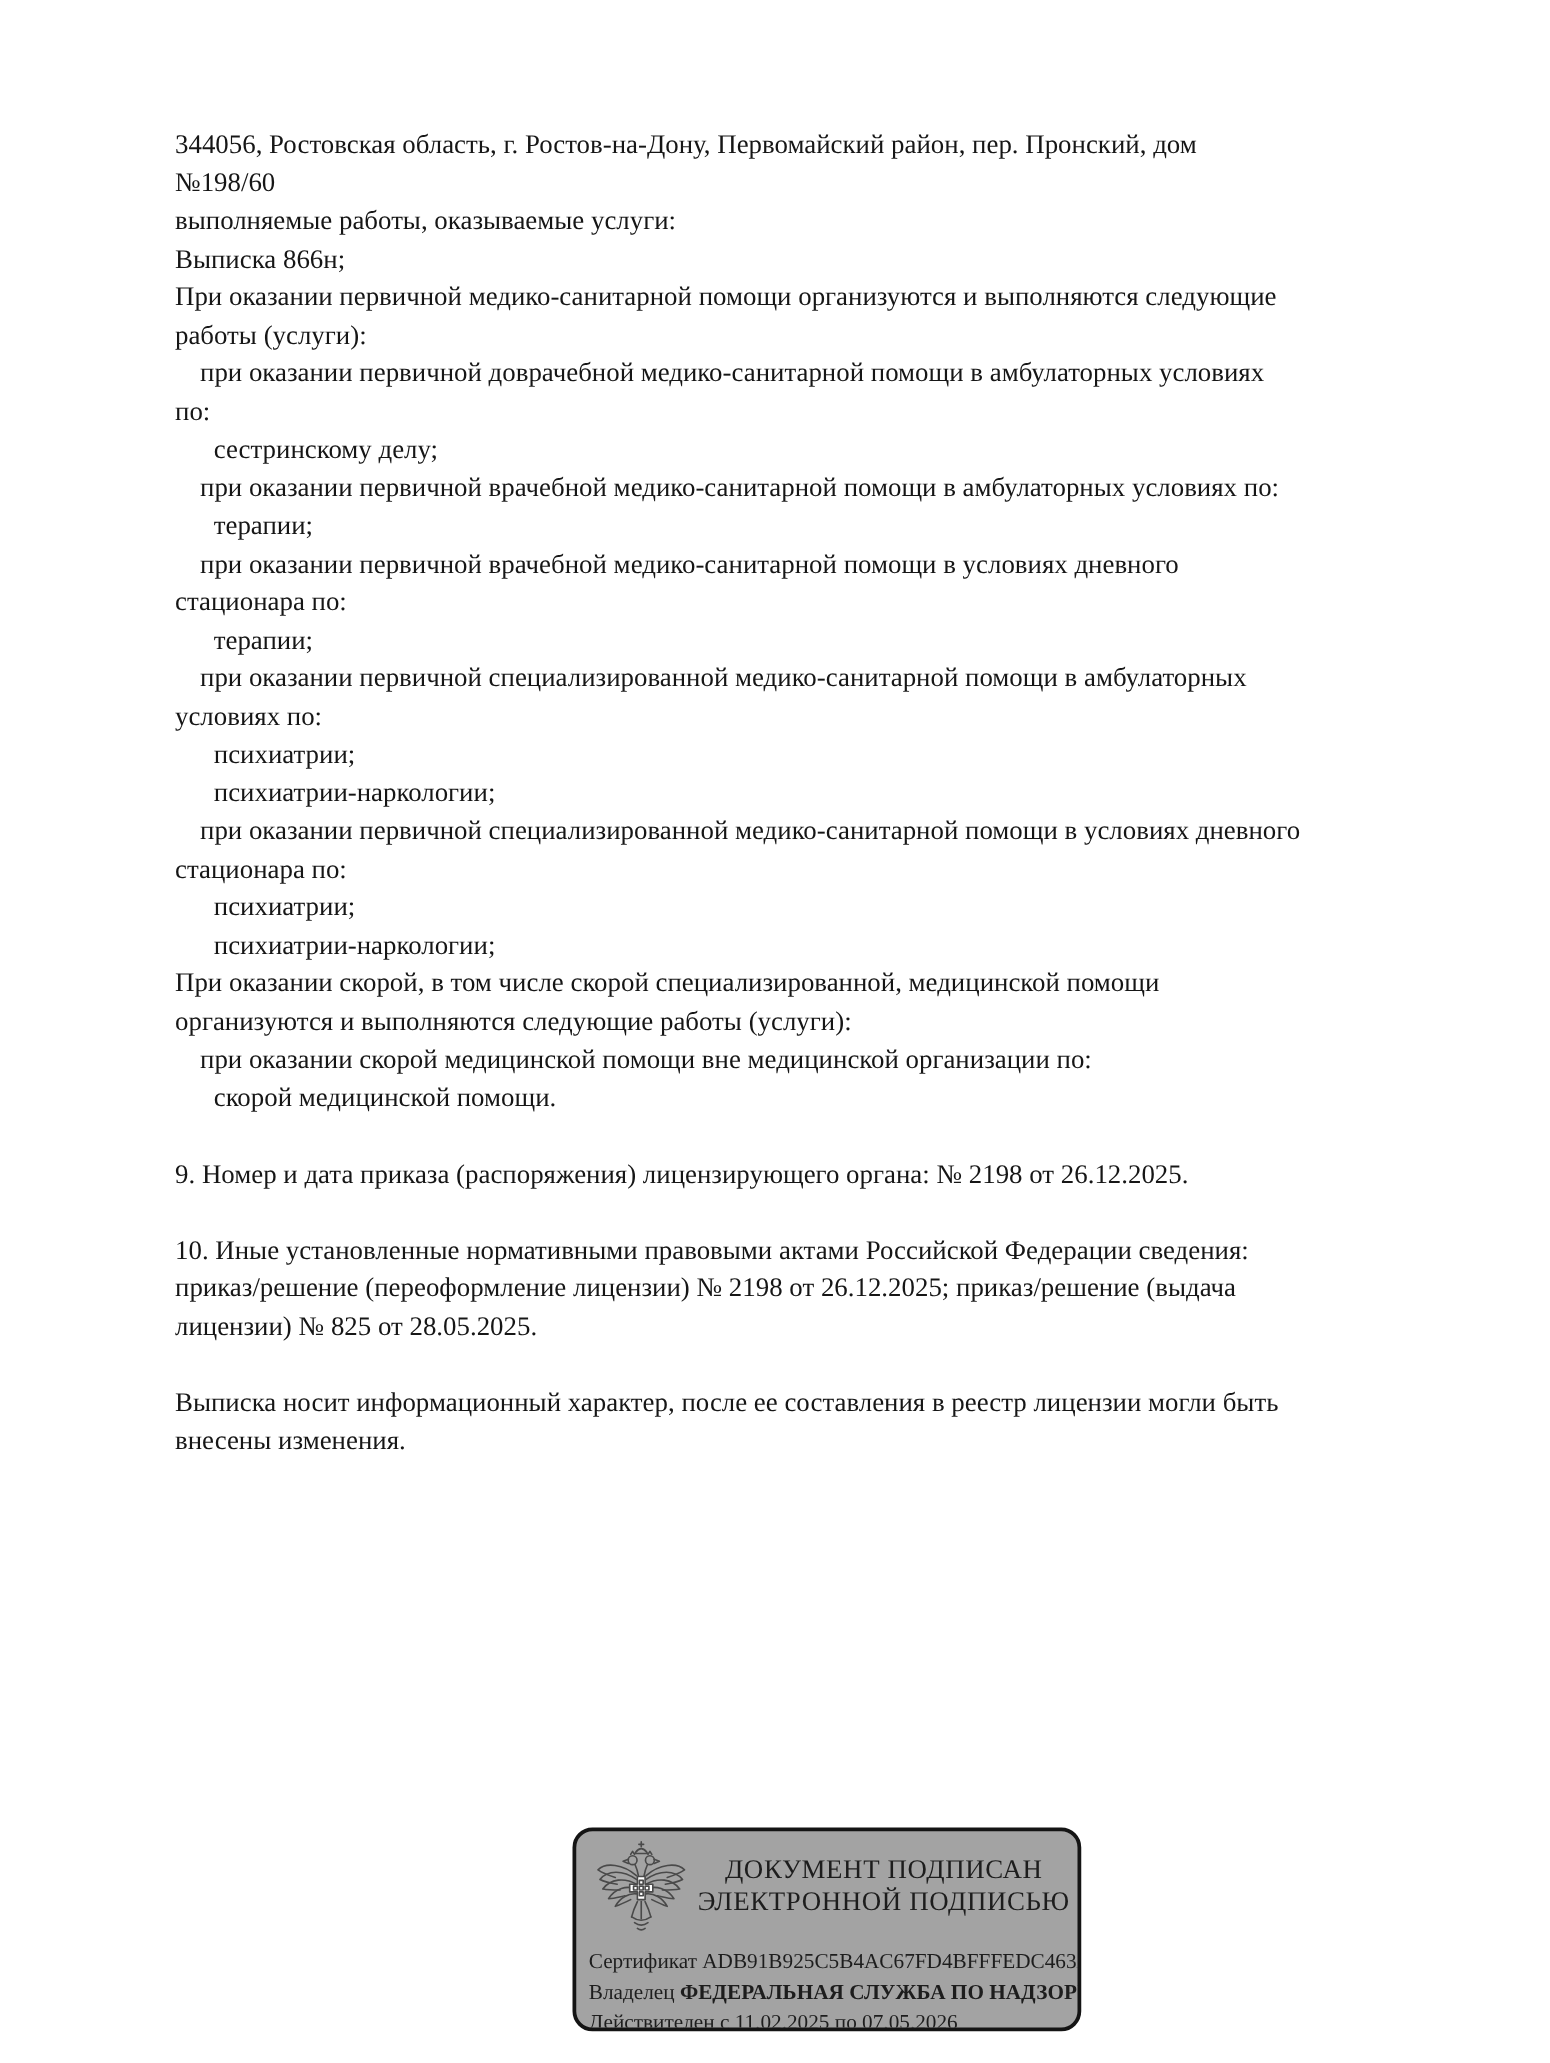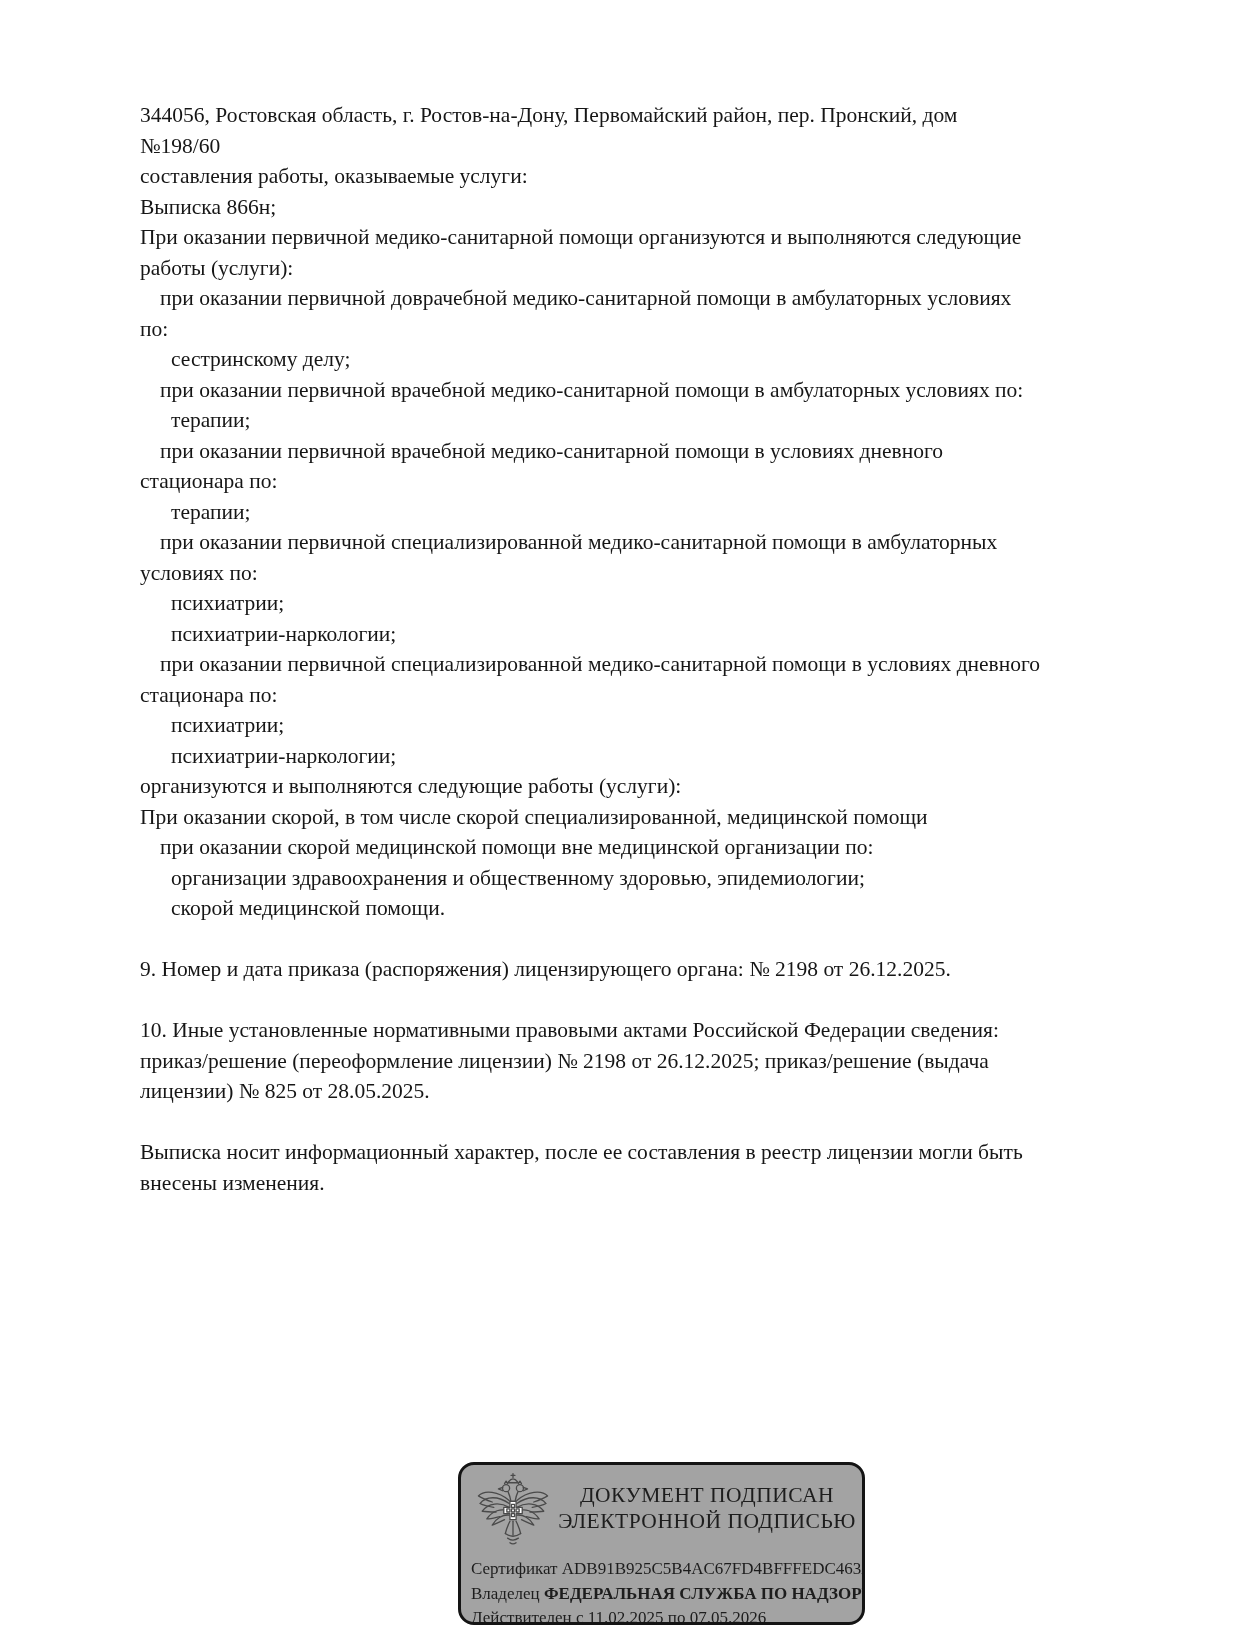--- a/index.html
+++ b/index.html
@@ -57,44 +57,43 @@
   }
   .stamp-info .row { white-space:nowrap; overflow:hidden; }
   .owner-value { font-weight:bold; }
 </style>
 </head>
 <body>
 
 <div class="doc-body">
     <div class="doc-line">344056, Ростовская область, г. Ростов-на-Дону, Первомайский район, пер. Пронский, дом</div>
     <div class="doc-line">№198/60</div>
-    <div class="doc-line">составления работы, оказываемые услуги:</div>
+    <div class="doc-line">выполняемые работы, оказываемые услуги:</div>
     <div class="doc-line">Выписка 866н;</div>
     <div class="doc-line">При оказании первичной медико-санитарной помощи организуются и выполняются следующие</div>
     <div class="doc-line">работы (услуги):</div>
     <div class="doc-line indent-1">при оказании первичной доврачебной медико-санитарной помощи в амбулаторных условиях</div>
     <div class="doc-line">по:</div>
     <div class="doc-line indent-2">сестринскому делу;</div>
     <div class="doc-line indent-1">при оказании первичной врачебной медико-санитарной помощи в амбулаторных условиях по:</div>
     <div class="doc-line indent-2">терапии;</div>
     <div class="doc-line indent-1">при оказании первичной врачебной медико-санитарной помощи в условиях дневного</div>
     <div class="doc-line">стационара по:</div>
     <div class="doc-line indent-2">терапии;</div>
     <div class="doc-line indent-1">при оказании первичной специализированной медико-санитарной помощи в амбулаторных</div>
     <div class="doc-line">условиях по:</div>
     <div class="doc-line indent-2">психиатрии;</div>
     <div class="doc-line indent-2">психиатрии-наркологии;</div>
     <div class="doc-line indent-1">при оказании первичной специализированной медико-санитарной помощи в условиях дневного</div>
     <div class="doc-line">стационара по:</div>
     <div class="doc-line indent-2">психиатрии;</div>
     <div class="doc-line indent-2">психиатрии-наркологии;</div>
+    <div class="doc-line">При оказании скорой, в том числе скорой специализированной, медицинской помощи</div>
     <div class="doc-line">организуются и выполняются следующие работы (услуги):</div>
-    <div class="doc-line">При оказании скорой, в том числе скорой специализированной, медицинской помощи</div>
     <div class="doc-line indent-1">при оказании скорой медицинской помощи вне медицинской организации по:</div>
-    <div class="doc-line indent-2">организации здравоохранения и общественному здоровью, эпидемиологии;</div>
     <div class="doc-line indent-2">скорой медицинской помощи.</div>
     <div class="doc-line">&nbsp;</div>
     <div class="doc-line">9. Номер и дата приказа (распоряжения) лицензирующего органа: № 2198 от 26.12.2025.</div>
     <div class="doc-line">&nbsp;</div>
     <div class="doc-line">10. Иные установленные нормативными правовыми актами Российской Федерации сведения:</div>
     <div class="doc-line">приказ/решение (переоформление лицензии) № 2198 от 26.12.2025; приказ/решение (выдача</div>
     <div class="doc-line">лицензии) № 825 от 28.05.2025.</div>
     <div class="doc-line">&nbsp;</div>
     <div class="doc-line">Выписка носит информационный характер, после ее составления в реестр лицензии могли быть</div>
     <div class="doc-line">внесены изменения.</div>

